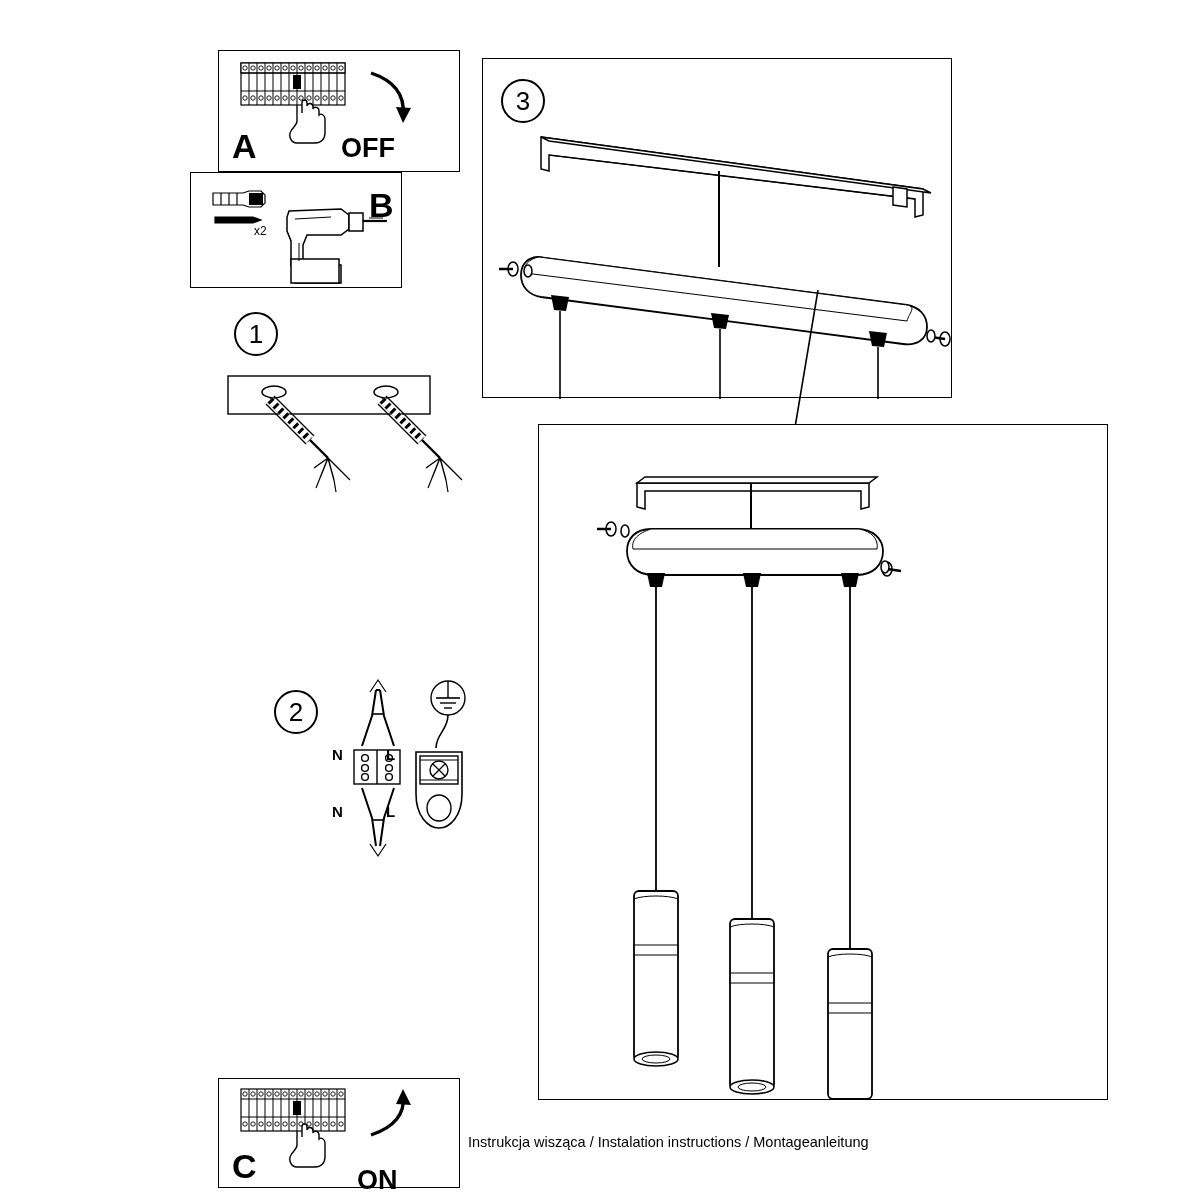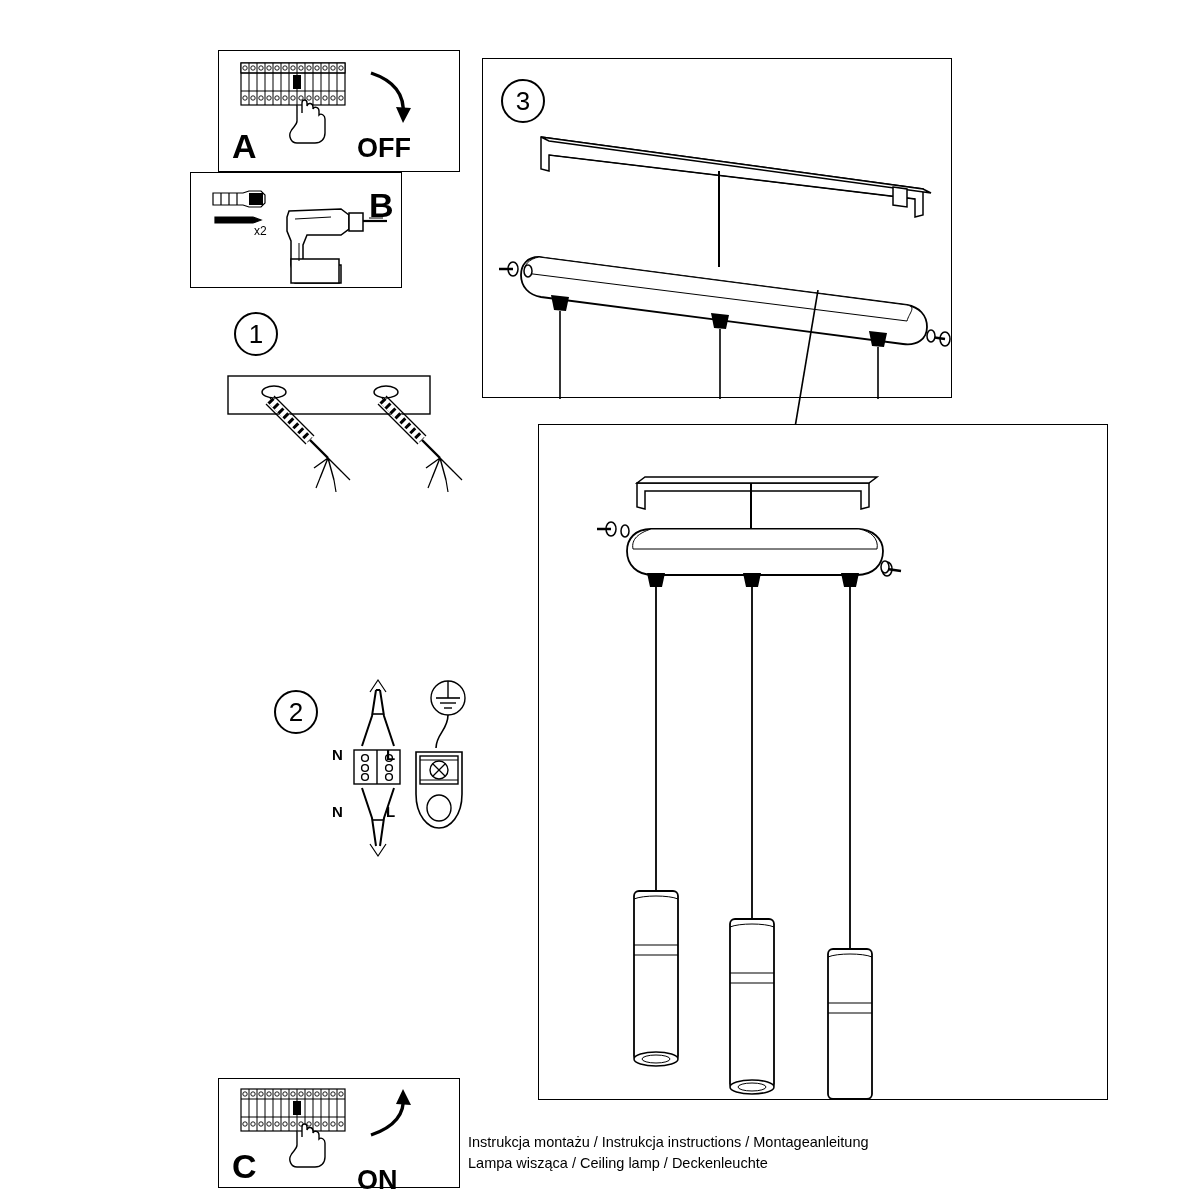--- a/index.html
+++ b/index.html
@@ -134,21 +134,21 @@
           <rect x="74" y="24" width="8" height="14" fill="#000" stroke="none"></rect>
 
           <path d="M78 54 L78 70 C78 74 74 76 72 80 C69 85 72 92 78 92 L96 92 C102 92 106 88 106 82 L106 68 C106 64 102 62 100 64 L100 60 C100 56 95 55 94 58 L94 56 C94 52 89 51 88 55 L88 52 C88 48 83 48 83 52 L83 62" fill="#fff" stroke="#000" stroke-width="1.4"></path>
 
           <path d="M152 22 C176 30 186 44 184 64" stroke="#000" stroke-width="3.4" fill="none"></path>
           <path d="M184 72 L177 56 L192 57 Z" fill="#000" stroke="none"></path>
         </g>
       </svg>
     </div>
     <div class="letter" style="left:13px; top:78px;">A</div>
-    <div class="word" style="left:138px; top:84px;">OFF</div>
+    <div class="word" style="left:122px; top:84px;">OFF</div>
   </div>
 
   <div class="box" style="left:190px; top:172px; width:212px; height:116px;">
     <div class="svgwrap" style="left:0; top:0;">
       <svg width="212" height="116" viewBox="0 0 212 116">
         <g stroke="#000" fill="none" stroke-width="1.2">
 
           <path d="M22 20 L52 20 L58 18 L70 18 L74 22 L74 30 L70 34 L58 34 L52 32 L22 32 Z" fill="#fff"></path>
           <line x1="30" y1="20" x2="30" y2="32"></line>
           <line x1="38" y1="20" x2="38" y2="32"></line>
@@ -422,16 +422,15 @@
           <path d="M78 52 L78 66 C78 70 74 72 72 76 C69 81 72 88 78 88 L96 88 C102 88 106 84 106 78 L106 64 C106 60 102 58 100 60 L100 56 C100 52 95 51 94 54 L94 52 C94 48 89 47 88 51 L88 48 C88 44 83 44 83 48 L83 58" fill="#fff" stroke="#000" stroke-width="1.4"></path>
           <path d="M152 56 C176 48 186 34 184 18" stroke="#000" stroke-width="3.4" fill="none"></path>
           <path d="M184 10 L192 26 L177 25 Z" fill="#000" stroke="none"></path>
         </g>
       </svg>
     </div>
     <div class="letter" style="left:13px; top:70px;">C</div>
     <div class="word" style="left:138px; top:88px;">ON</div>
   </div>
 
-  <div class="footer" style="left:468px; top:1132px;">Instrukcja montażu / Instrukcja instructions / Montageanleitung</div>
-  <div class="footer" style="left:468px; top:1153px;">Lampa wisząca / Ceiling lamp / Deckenleuchte</div>
+  <div class="footer" style="left:468px; top:1132px;">Instrukcja wisząca / Instalation instructions / Montageanleitung</div>
 
 </div>
 
 </body></html>

